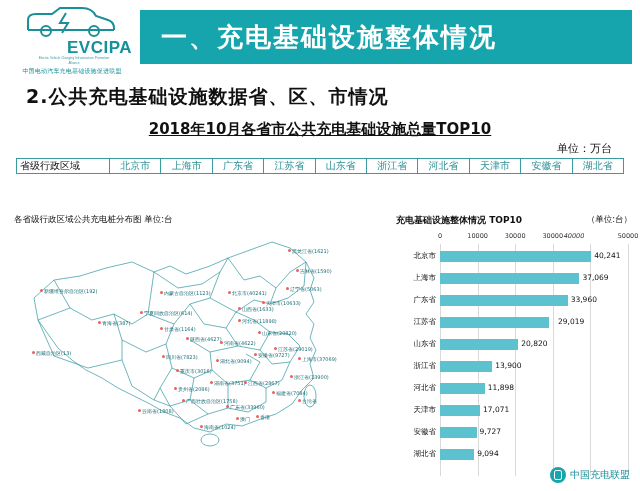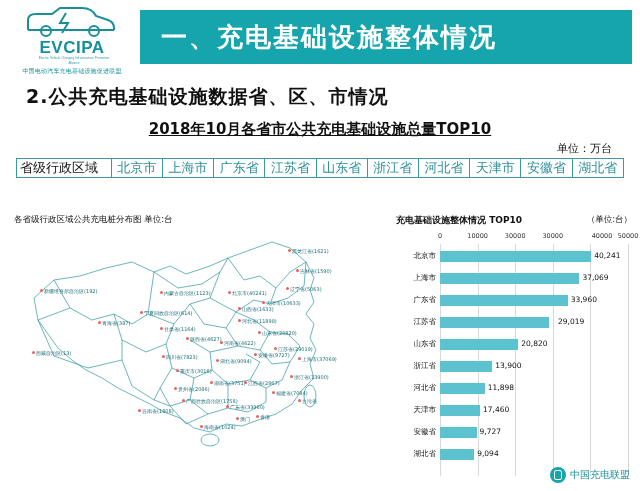--- a/index.html
+++ b/index.html
@@ -2,36 +2,36 @@
 <html><head>
 <meta charset="utf-8">
 <style>
   html,body{margin:0;padding:0;}
   body{width:640px;height:491px;background:#ffffff;font-family:"Liberation Sans","DejaVu Sans",sans-serif;overflow:hidden;position:relative;}
 
   
   .header{position:absolute;left:0;top:0;width:640px;height:78px;}
   .logo-box{position:absolute;left:4px;top:4px;width:132px;height:70px;}
   .logo-car{position:absolute;left:18px;top:2px;width:96px;height:34px;}
-  .logo-acr{position:absolute;left:8px;top:34px;width:120px;text-align:center;font-size:17px;font-weight:bold;color:#14919b;letter-spacing:.5px;}
+  .logo-acr{position:absolute;left:8px;top:34px;width:120px;text-align:right;font-size:17px;font-weight:bold;color:#14919b;letter-spacing:.5px;}
   .logo-en{position:absolute;left:30px;top:52px;width:80px;text-align:center;font-size:3.2px;color:#3a9aa2;line-height:1.5;}
   .logo-cn{position:absolute;left:0px;top:63px;width:136px;text-align:center;font-size:6px;color:#14919b;letter-spacing:.2px;}
 
   .title-band{position:absolute;left:140px;top:10px;width:492px;height:54px;background:#16a5ac;display:flex;align-items:center;}
   .title-band .t-txt{color:#ffffff;font-size:26px;font-weight:bold;letter-spacing:2px;margin-left:21px;font-family:"DejaVu Sans",sans-serif;}
 
   
   .sec-title{position:absolute;left:26px;top:84px;font-size:19px;font-weight:bold;color:#111;letter-spacing:1px;font-family:"DejaVu Sans",sans-serif;}
 
   
   .tbl-title{position:absolute;left:0;top:120px;width:640px;text-align:center;font-size:15px;font-weight:bold;color:#111;font-family:"DejaVu Sans",sans-serif;}
   .tbl-title u{text-decoration:underline;}
   .unit{position:absolute;right:28px;top:141px;font-size:11px;color:#111;font-family:"DejaVu Sans",sans-serif;}
 
-  table.data{position:absolute;left:16px;top:158px;width:608px;border-collapse:collapse;font-size:13px;font-family:Liberation Serif, serif;}
+  table.data{position:absolute;left:16px;top:158px;width:608px;border-collapse:collapse;font-size:10px;font-family:Liberation Serif, serif;}
   table.data td{border:1px solid #3a9aa2;height:13px;padding:0 3px;color:#111;}
   table.data tr.hrow td{background:#ffffff;text-align:center;color:#2a8f96;}
   table.data tr.hrow td.first{text-align:left;color:#111;}
   table.data tr.vrow td{text-align:right;}
   table.data tr.vrow td.first{text-align:left;}
 
   
   .map-cap{position:absolute;left:14px;top:214px;font-size:8.5px;color:#111;font-family:"DejaVu Sans",sans-serif;}
   .map-wrap{position:absolute;left:14px;top:228px;width:370px;height:258px;}
   .map-wrap svg{position:absolute;left:0;top:0;}
@@ -213,21 +213,21 @@
 </div>
 
 <div class="bar-cap">充电基础设施整体情况 TOP10</div>
 <div class="bar-unit">（单位:台）</div>
 <div class="chart">
   <div class="axis-top" id="axis-top">
       <div class="tick" style="left: 0px;">0</div>
       <div class="tick" style="left: 37.6px;">10000</div>
       <div class="tick" style="left: 75.2px;">30000</div>
       <div class="tick" style="left: 112.8px;">30000</div>
-      <div class="tick" style="left: 162px;">40000</div>
+      <div class="tick" style="left: 134px; font-style: italic;">40000</div>
       <div class="tick" style="left: 188px;">50000</div>
     </div>
   <div id="grid-lines">
       <div class="grid" style="left: 44px;"></div>
       <div class="grid" style="left: 81.6px;"></div>
       <div class="grid" style="left: 119.2px;"></div>
       <div class="grid" style="left: 156.8px;"></div>
       <div class="grid" style="left: 194.4px;"></div>
       <div class="grid" style="left: 232px;"></div>
     </div>
@@ -263,21 +263,21 @@
         <div class="barval" style="left: 99.264px;">13,900</div>
       </div>
       <div class="rowbar" style="top: 148px; width: 238px;">
         <div class="rowlbl">河北省</div>
         <div class="bar" style="width: 44.7365px; background: rgb(92, 194, 208);"></div>
         <div class="barval" style="left: 91.7365px;">11,898</div>
       </div>
       <div class="rowbar" style="top: 170px; width: 238px;">
         <div class="rowlbl">天津市</div>
         <div class="bar" style="width: 39.9801px; background: rgb(92, 194, 208);"></div>
-        <div class="barval" style="left: 86.9801px;">17,460</div>
+        <div class="barval" style="left: 86.9801px;">17,071</div>
       </div>
       <div class="rowbar" style="top: 192px; width: 238px;">
         <div class="rowlbl">安徽省</div>
         <div class="bar" style="width: 36.5735px; background: rgb(92, 194, 208);"></div>
         <div class="barval" style="left: 83.5735px;">9,727</div>
       </div>
       <div class="rowbar" style="top: 214px; width: 238px;">
         <div class="rowlbl">湖北省</div>
         <div class="bar" style="width: 34.1934px; background: rgb(92, 194, 208);"></div>
         <div class="barval" style="left: 81.1934px;">9,094</div>

